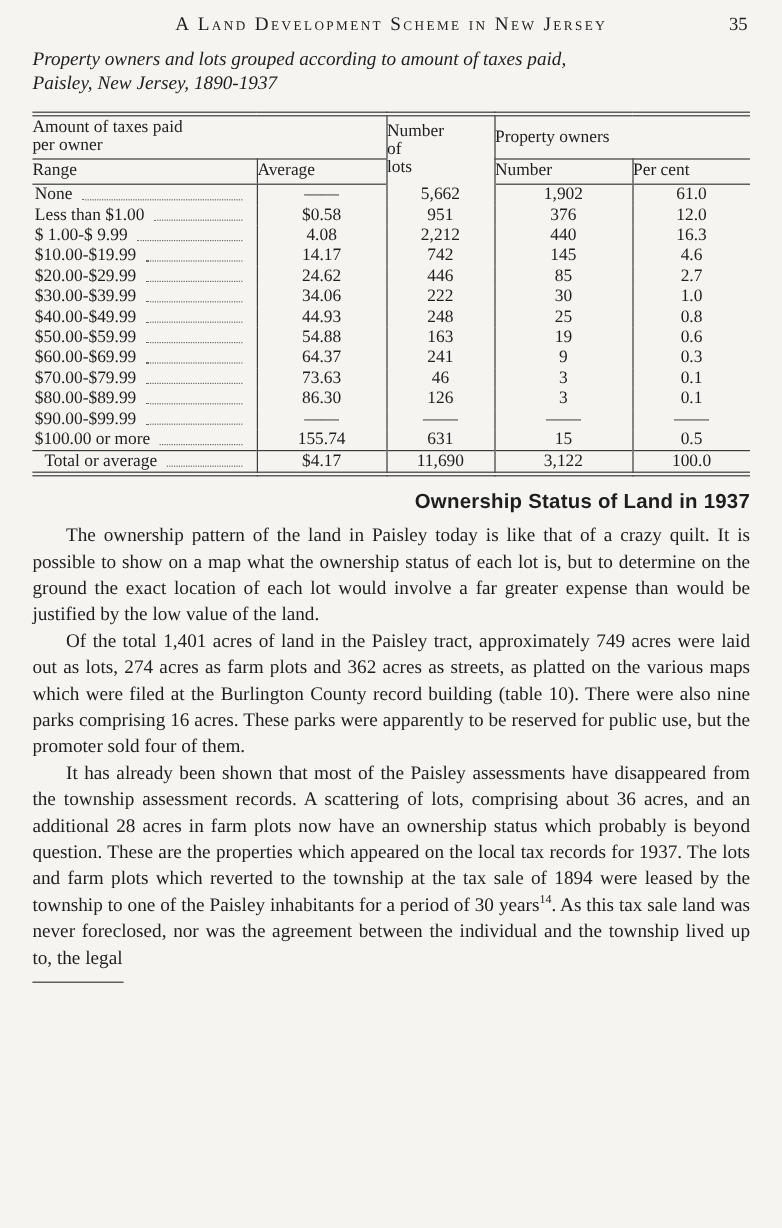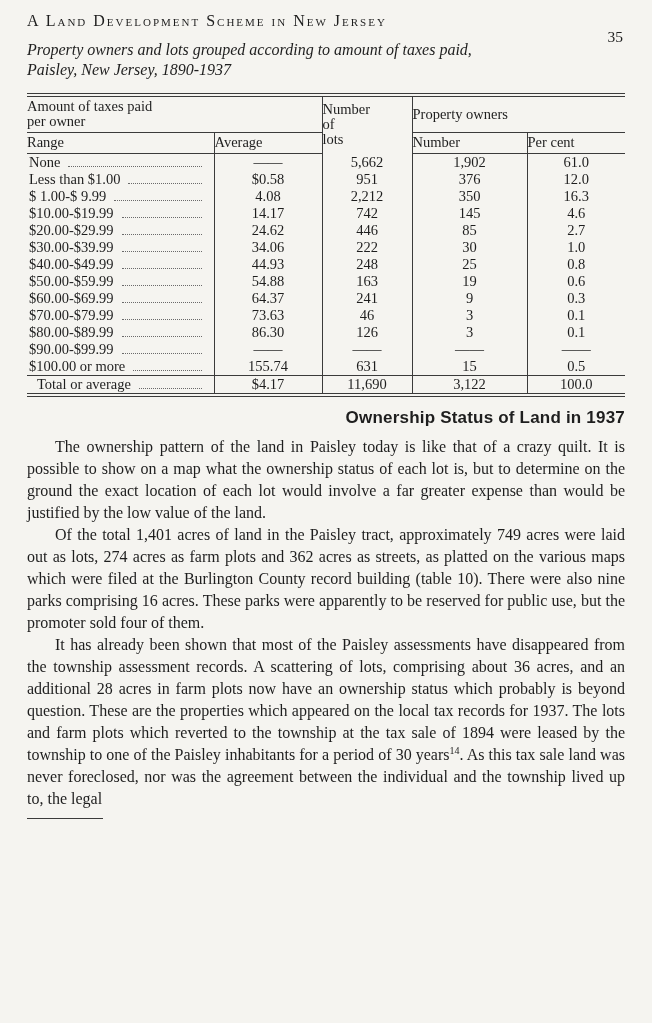--- a/index.html
+++ b/index.html
@@ -6,23 +6,23 @@
   .page{
     width:652px;height:1023px;box-sizing:border-box;
     background:#f5f4f0;
     color:#1e1e1e;
     font-family:"Liberation Serif", serif;
     padding:12px 27px 0 27px;
     overflow:hidden;
     position:relative;
   }
   
-  .running-head{position:relative;font-size:16px;
+  .running-head{position:relative;text-align:center;font-size:16px;
     font-variant:small-caps;letter-spacing:2px;}
-  .page-number{position:absolute;right:2px;top:0;font-size:15.5px;letter-spacing:0;margin-top:16px;}
+  .page-number{position:absolute;right:2px;top:0;font-size:15.5px;letter-spacing:0;}
   
   .table-title{text-align:center;font-variant:small-caps;letter-spacing:1.5px;
     font-size:15px;margin-top:25px;}
   .caption{text-align:left;font-style:italic;font-size:16px;line-height:20px;margin-top:10px;}
   
   table.data{width:100%;border-collapse:collapse;margin-top:13px;
     border-top:4px double #3b3b3b;border-bottom:4px double #3b3b3b;
     font-size:14.5px;}
   table.data th{font-weight:normal;font-size:14.5px;line-height:15px;
     vertical-align:middle;padding:2px 0 3px 0;text-align:left;}
@@ -121,21 +121,21 @@
       </tr>
       <tr>
         <td class="c-range">
             <div class="rangewrap">
               <span class="rlabel">$ 1.00-$ 9.99</span>
               <span class="leader"></span>
             </div>
           </td>
         <td class="vl">4.08</td>
         <td class="vl vr">2,212</td>
-        <td>350</td>
+        <td>440</td>
         <td class="vl">16.3</td>
       </tr>
       <tr>
         <td class="c-range">
             <div class="rangewrap">
               <span class="rlabel">$10.00-$19.99</span>
               <span class="leader"></span>
             </div>
           </td>
         <td class="vl">14.17</td>

